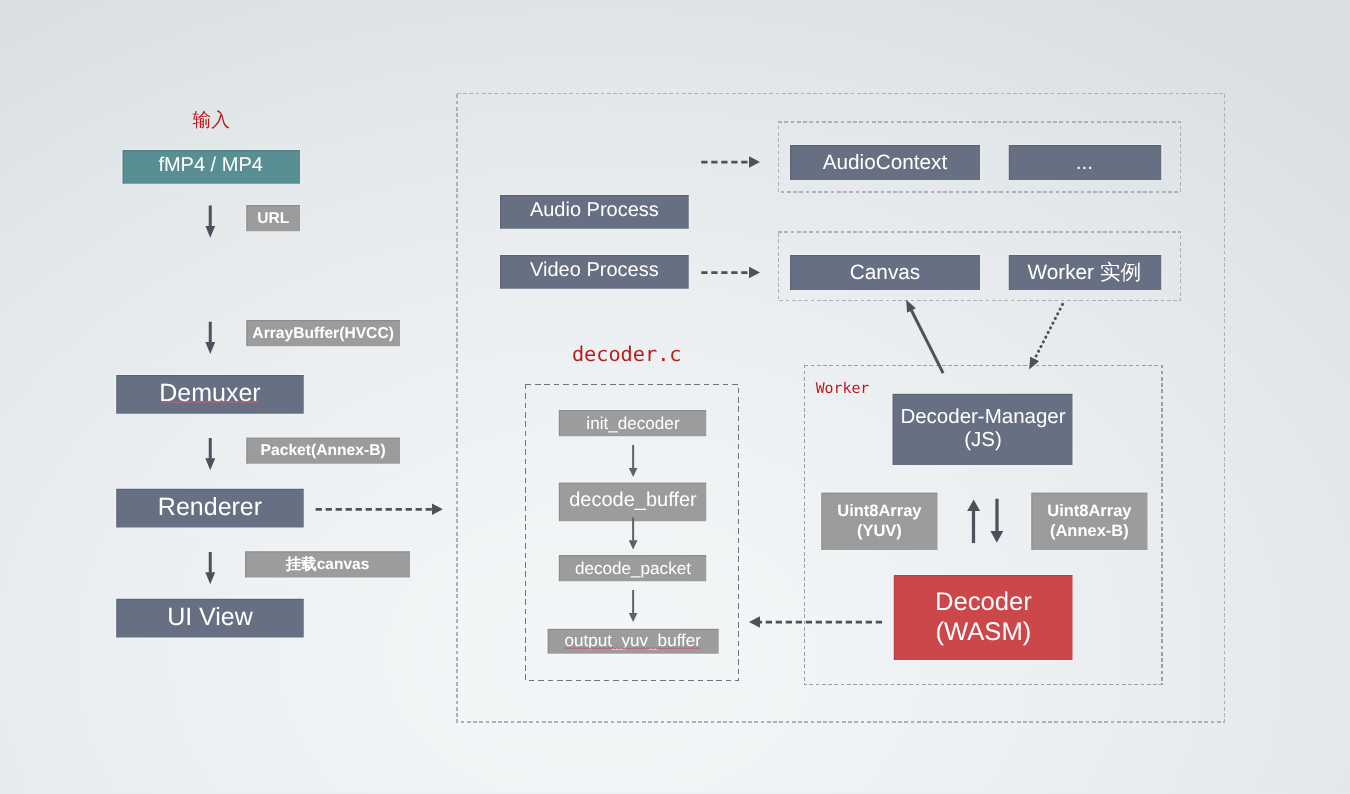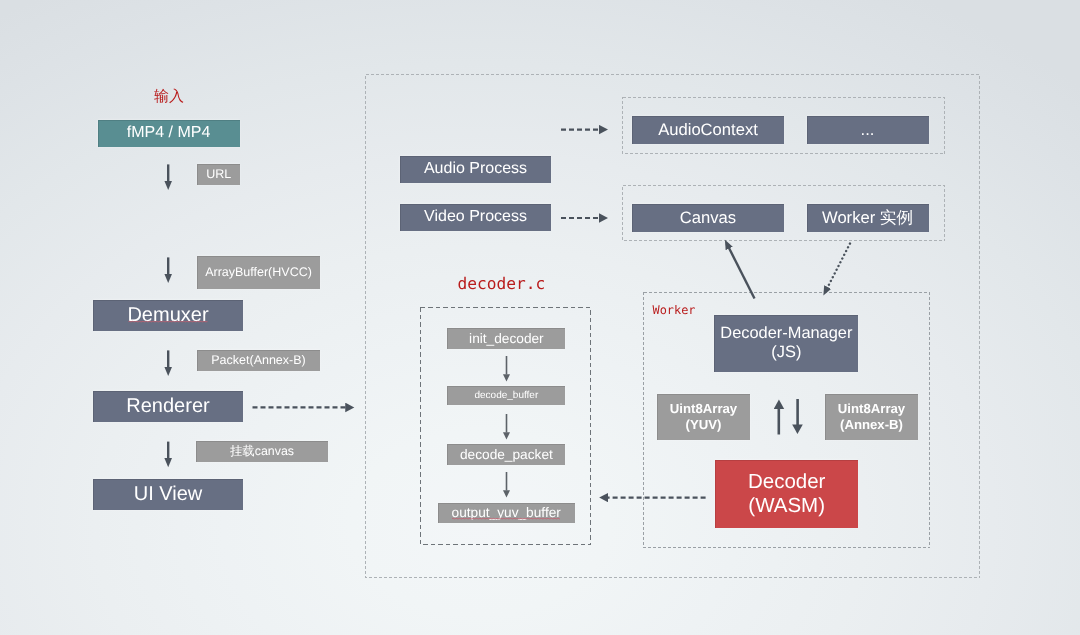--- a/index.html
+++ b/index.html
@@ -17,39 +17,39 @@
   .box{position:absolute;display:flex;align-items:center;justify-content:center;
     color:#fff;box-sizing:border-box;text-align:center;line-height:1.18;
     box-shadow:0 0 2.5px 0.3px rgba(255,255,255,0.42), inset 1px 1px 0 rgba(0,0,0,0.10);}
   .slate{background:#676f83;}
   .teal{background:#598e92;}
   .grey{background:#9c9c9c;}
   .red{background:#cb4749;}
   svg.ov{position:absolute;left:0;top:0;width:1080px;height:635px;pointer-events:none;}
 .box.col{flex-direction:column;}
   .bold{font-weight:bold;}
-  .tag{font-weight:normal;}
+  .tag{font-weight:bold;}
   .mono{font-family:"DejaVu Sans Mono", monospace;}
   .lbl{position:absolute;color:#b91c1c;white-space:nowrap;}
 </style>
 </head>
 <body>
 
 <div id="stage">
   <div id="bg"></div>
 
   <div class="lbl" style="left:154px;top:88px;font-size:15px;">输入</div>
 
   <div class="box teal" style="left:97.5px;top:119.5px;width:142px;height:27px;font-size:16px;">fMP4 / MP4</div>
   <div class="box slate" style="left:93px;top:300px;width:150px;height:31px;font-size:20px;">Demuxer</div>
   <div class="box slate" style="left:93px;top:391px;width:150px;height:31px;font-size:20px;">Renderer</div>
   <div class="box slate" style="left:93px;top:479px;width:150px;height:31px;font-size:20px;">UI View</div>
 
   <div class="box grey tag" style="left:197.2px;top:163.5px;width:43px;height:21px;font-size:12.5px;">URL</div>
-  <div class="box grey tag" style="left:197px;top:255.5px;width:123px;height:33px;font-size:12.5px;">ArrayBuffer(HVCC)</div>
+  <div class="box grey tag" style="left:197px;top:255.5px;width:123px;height:21px;font-size:12.5px;">ArrayBuffer(HVCC)</div>
   <div class="box grey tag" style="left:197px;top:349.5px;width:123px;height:21px;font-size:12.5px;">Packet(Annex-B)</div>
   <div class="box grey tag" style="left:196px;top:441.1px;width:132px;height:21.2px;font-size:12.4px;">挂载canvas</div>
 
   <svg class="ov" viewBox="0 0 1080 635">
     <rect shape-rendering="crispEdges" x="365.5" y="74.5" width="614" height="503" fill="none" stroke="#adb2b6" stroke-width="1" stroke-dasharray="3 2"></rect>
     <rect shape-rendering="crispEdges" x="622.5" y="97.5" width="322" height="56" fill="none" stroke="#adb2b6" stroke-width="1" stroke-dasharray="3 2"></rect>
     <rect shape-rendering="crispEdges" x="622.5" y="185.5" width="322" height="55" fill="none" stroke="#adb2b6" stroke-width="1" stroke-dasharray="3 2"></rect>
     <rect shape-rendering="crispEdges" x="420.5" y="307.5" width="170" height="237" fill="none" stroke="#6e7479" stroke-width="1" stroke-dasharray="4.5 3"></rect>
     <rect shape-rendering="crispEdges" x="643.5" y="292.5" width="286" height="255" fill="none" stroke="#9aa0a5" stroke-width="1" stroke-dasharray="3 2"></rect>
   </svg>
@@ -58,21 +58,21 @@
   <div class="box slate" style="left:400px;top:204px;width:151px;height:27px;font-size:16px;">Video Process</div>
 
   <div class="box slate" style="left:632px;top:116px;width:152px;height:28px;font-size:16.6px;">AudioContext</div>
   <div class="box slate" style="left:806.5px;top:116px;width:122px;height:28px;font-size:16.6px;">...</div>
 
   <div class="box slate" style="left:632px;top:204px;width:152px;height:28px;font-size:16.6px;">Canvas</div>
   <div class="box slate" style="left:806.5px;top:204px;width:122px;height:28px;font-size:16.6px;">Worker 实例</div>
 
   <div class="lbl mono" style="left:457.5px;top:274px;font-size:16.2px;">decoder.c</div>
   <div class="box grey" style="left:447.4px;top:328.2px;width:118px;height:21.2px;font-size:13.7px;">init_decoder</div>
-  <div class="box grey" style="left:447.4px;top:386.2px;width:118px;height:19px;font-size:10px;">decode_buffer</div>
+  <div class="box grey" style="left:447.4px;top:386.2px;width:118px;height:31px;font-size:16px;">decode_buffer</div>
   <div class="box grey" style="left:447.4px;top:444.2px;width:118px;height:21.2px;font-size:13.7px;">decode_packet</div>
   <div class="box grey" style="left:437.7px;top:502.8px;width:137px;height:20.6px;font-size:13.7px;">output_yuv_buffer</div>
 
   <div class="lbl mono" style="left:652.5px;top:303.2px;font-size:11.9px;">Worker</div>
 
   <div class="box slate col" style="left:714.4px;top:314.5px;width:144px;height:57px;font-size:16.4px;">
     <span>Decoder-Manager</span>
     <span>(JS)</span>
   </div>
 

